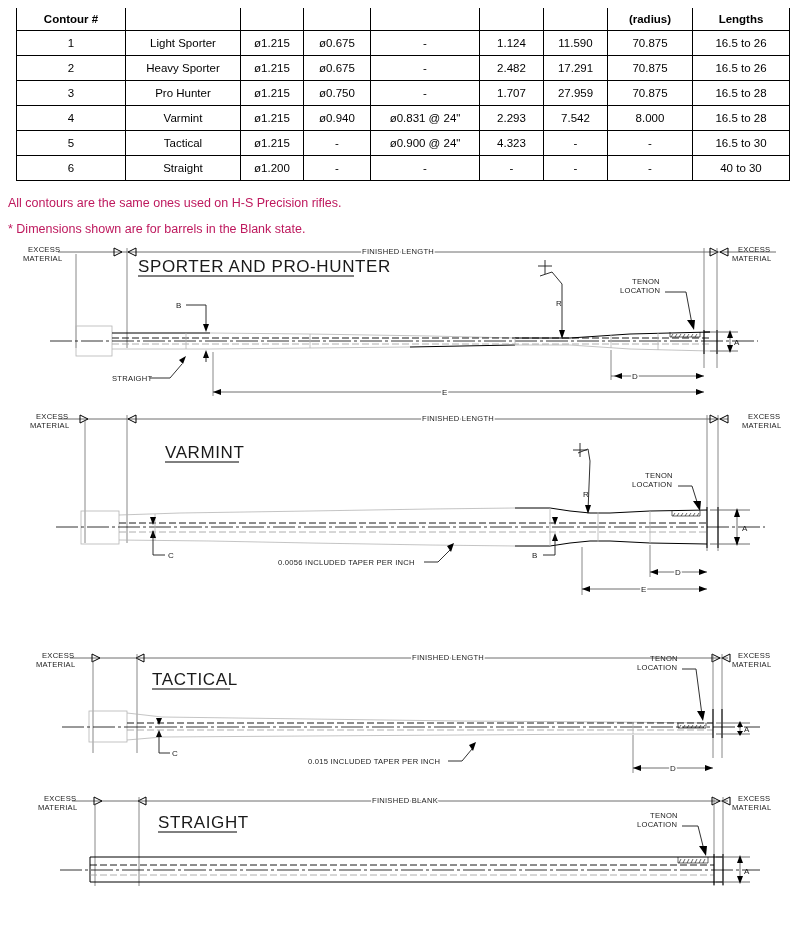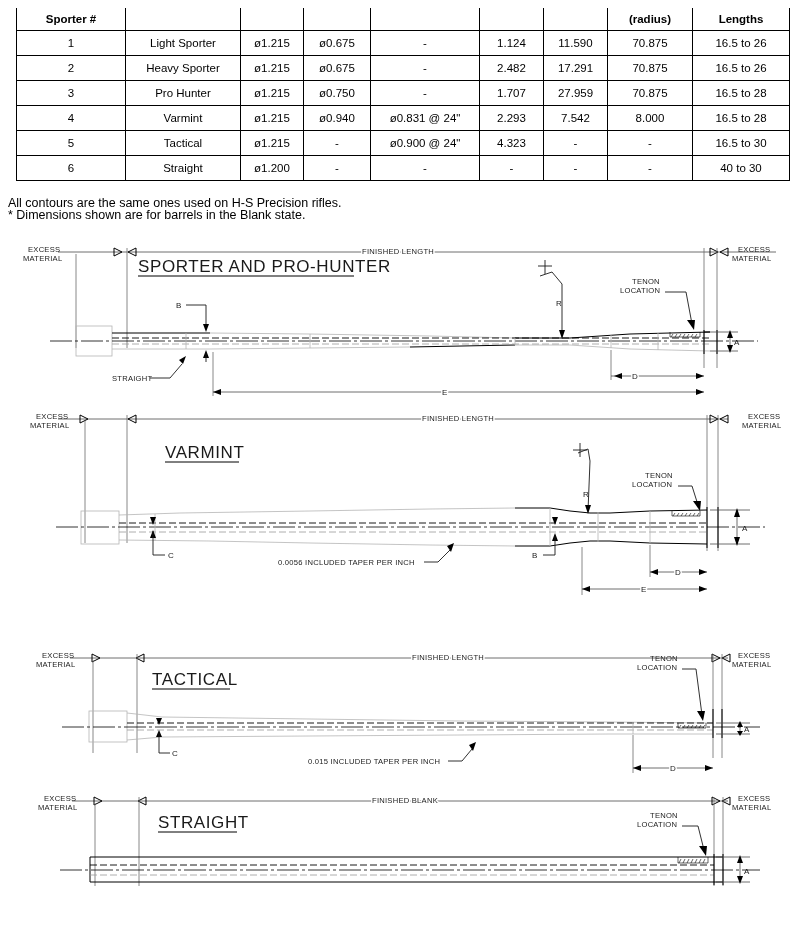--- a/index.html
+++ b/index.html
@@ -43,25 +43,25 @@
   table.spec thead th.hdr-top { height: 22px; border-bottom: none; }
   table.spec thead th.hdr-bot { height: 22px; border-top: none; }
   table.spec tbody td { font-weight: normal; height: 24px; }
 
   
   .note {
     position: absolute;
     left: 8px;
     font-size: 12.5px;
     font-family: "Liberation Sans", sans-serif;
-    color: #000000;
+    color: #be185d;
     white-space: nowrap;
   }
   #note-1 { top: 196px; }
-  #note-2 { top: 208px; }
+  #note-2 { top: 222px; }
 
   
   .drawing {
     position: absolute;
     left: 0;
     margin-left: 10px;
   }
   #dwg-sporter  { top: 240px;  width: 805px; height: 162px; }
   #dwg-varmint  { top: 405px;  width: 805px; height: 195px; }
   #dwg-tactical { top: 643px;  width: 805px; height: 135px; }
@@ -107,21 +107,21 @@
         <col style="width:63px">
       <col style="width:67px">
         <col style="width:109px">
         <col style="width:64px">
       <col style="width:64px">
         <col style="width:85px">
         <col style="width:97px">
     </colgroup>
     <thead>
       <tr>
-        <th class="hdr-bot">Sporter #</th>
+        <th class="hdr-bot">Contour #</th>
         <th class="hdr-bot"></th>
         <th class="hdr-bot"></th>
         <th class="hdr-bot"></th>
         <th class="hdr-bot"></th>
         <th class="hdr-bot"></th>
         <th class="hdr-bot"></th>
         <th class="hdr-bot">(radius)</th>
         <th class="hdr-bot">Lengths</th>
       </tr>
     </thead>

